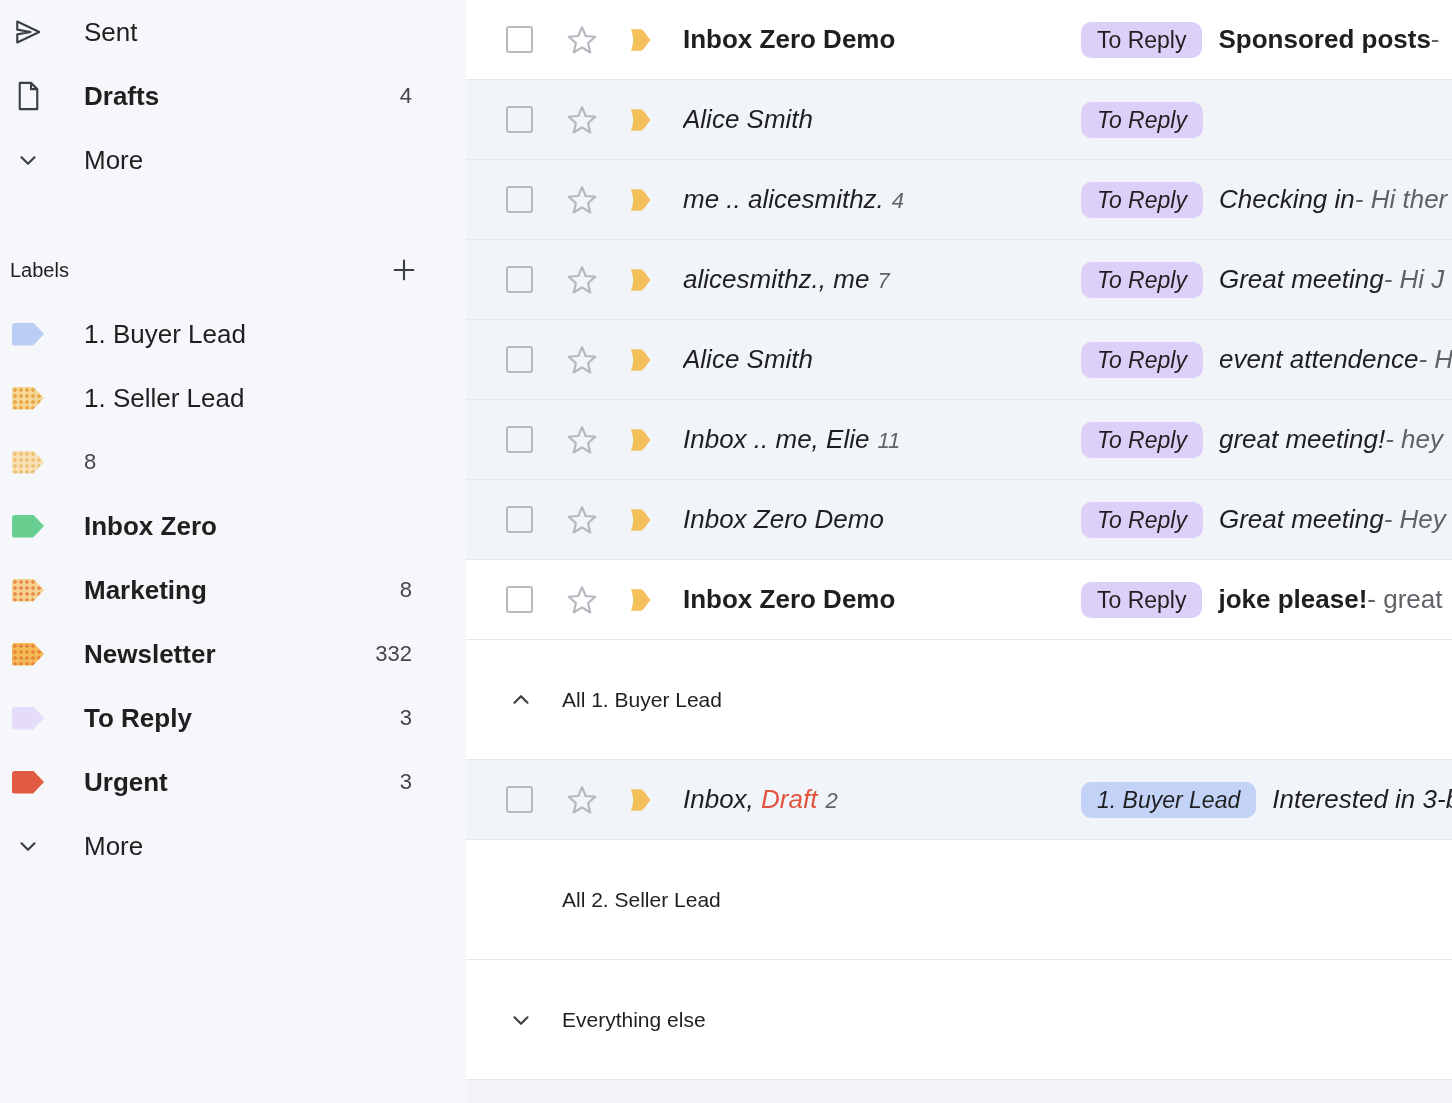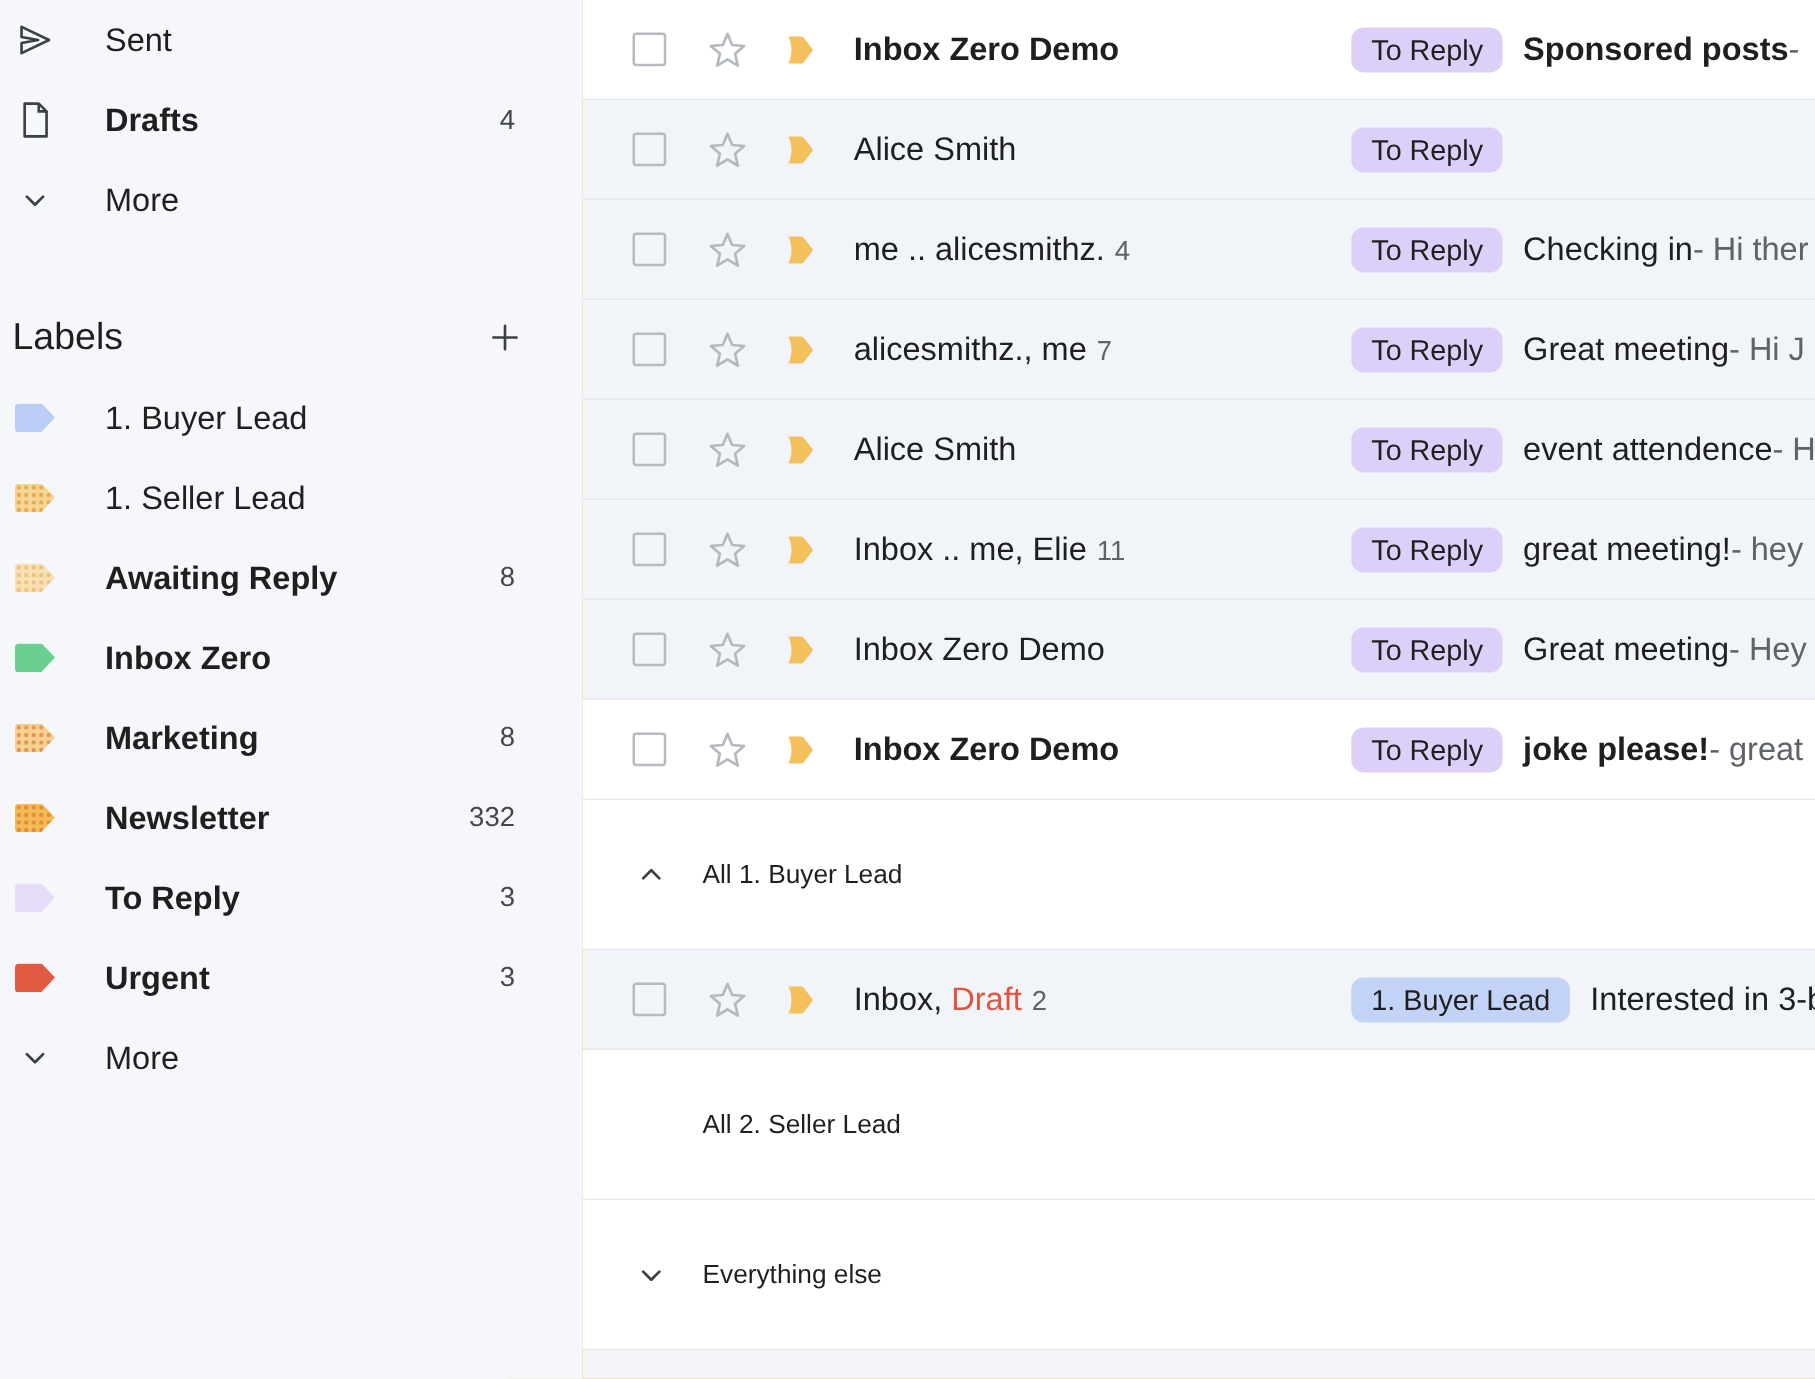--- a/index.html
+++ b/index.html
@@ -21,37 +21,37 @@
     padding:0 54px 0 12px;cursor:pointer;
   }
   .ic{width:32px;display:flex;justify-content:center;align-items:center;flex:0 0 32px;margin-right:40px;}
   .side-item .lbl{flex:1;font-size:26px;white-space:nowrap;overflow:hidden;}
   .side-item .cnt{font-size:22px;color:#444746;}
   .bold{font-weight:700;}
   .labels-header{
     height:64px;margin-top:46px;display:flex;align-items:center;
     justify-content:space-between;padding:0 48px 0 10px;
   }
-  .labels-title{font-size:30px;}
+  .labels-title{font-size:20px;}
   .plus-btn{cursor:pointer;display:flex;align-items:center;}
   .tag{
     width:32px;height:23px;flex:0 0 32px;
     clip-path:polygon(0 0,66% 0,100% 50%,66% 100%,0 100%);
     border-radius:3px;
   }
   
   .main{flex:1;min-width:0;display:flex;flex-direction:column;background:#eab308;}
   .email-row{
     height:80px;box-sizing:border-box;flex:0 0 80px;
     border-bottom:1px solid var(--row-border,#e4e7eb);
     display:flex;align-items:center;
     padding-left:40px;background:var(--unread-row-bg,#fff);
     white-space:nowrap;overflow:hidden;cursor:pointer;
   }
-  .email-row.read{background:var(--read-row-bg,#f1f5fa);}
+  .email-row.read{background:var(--read-row-bg,#f1f5fa);font-style:italic;}
   .cbx{
     width:27px;height:27px;box-sizing:border-box;flex:0 0 27px;
     border:2px solid #b6bac1;border-radius:3px;cursor:pointer;
   }
   .star{margin-left:32px;display:flex;flex:0 0 auto;cursor:pointer;}
   .imp{margin-left:28px;display:flex;flex:0 0 auto;cursor:pointer;}
   .sender{
     margin-left:26px;width:392px;flex:0 0 392px;
     font-size:26px;overflow:hidden;white-space:nowrap;
   }
@@ -127,21 +127,20 @@
         <span class="ic">
           <div class="tag" style="background-color: rgb(246, 214, 148); background-image: radial-gradient(rgb(233, 169, 78) 1.6px, transparent 1.8px); background-size: 6px 6px;"></div>
         </span>
         <span class="lbl">1. Seller Lead</span>
         <span class="cnt"></span>
       </div>
       <div class="side-item">
         <span class="ic">
           <div class="tag" style="background-color: rgb(248, 223, 180); background-image: radial-gradient(rgb(239, 194, 124) 1.6px, transparent 1.8px); background-size: 6px 6px;"></div>
         </span>
-        <span class="lbl bold">Awaiting Reply</span>
         <span class="cnt">8</span>
       </div>
       <div class="side-item">
         <span class="ic">
           <div class="tag" style="background-color: rgb(105, 207, 144);"></div>
         </span>
         <span class="lbl bold">Inbox Zero</span>
         <span class="cnt"></span>
       </div>
       <div class="side-item">

